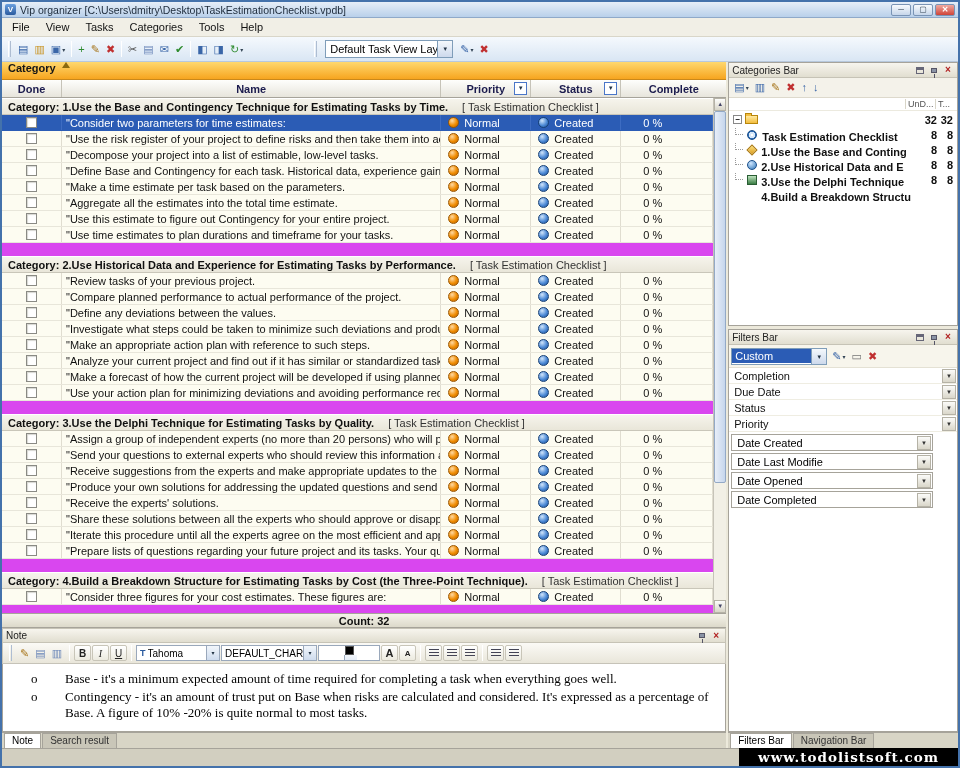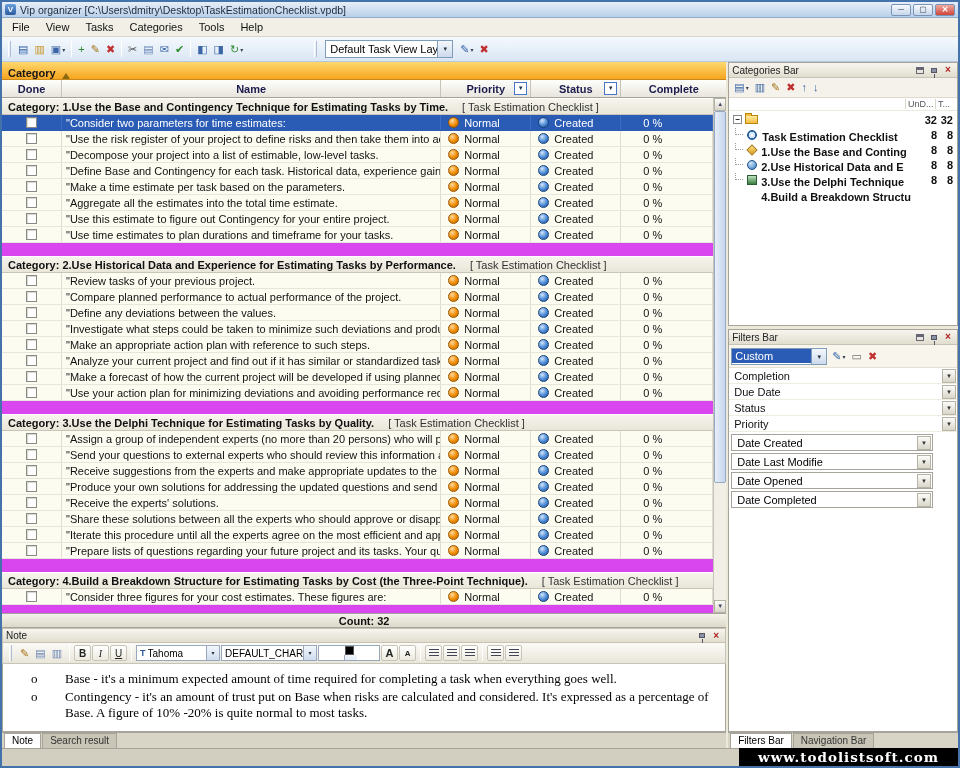--- a/index.html
+++ b/index.html
@@ -23,21 +23,21 @@
   .tsep{width:1px;height:16px;background:#b9c6d8;border-right:1px solid #fff;margin:0 3px;display:inline-block;}
   .tb-space{width:64px;display:inline-block;}
   .combo{height:18px;border:1px solid #7f9db9;background:#fff;display:flex;align-items:center;}
   .layout-combo{width:128px;margin:0 4px;}
   .combo-val{flex:1;font-size:11px;padding:0 4px;white-space:nowrap;overflow:hidden;}
   .combo-arr{width:15px;height:100%;background:linear-gradient(#f4f8fc,#cdd9ec);border-left:1px solid #7f9db9;font-size:7px;text-align:center;line-height:15px;color:#234;}
   
   .content{flex:1;display:flex;min-height:0;background:#ece9db;gap:2px;}
   .left-col{flex:1;min-width:0;display:flex;flex-direction:column;}
   
-  .group-bar{flex:0 0 18px;background:linear-gradient(#ffd86e,#f6a51f);border-bottom:1px solid #c9881a;display:flex;align-items:flex-end;padding:0 6px;font-size:11px;font-weight:bold;color:#161616;}
+  .group-bar{flex:0 0 18px;background:linear-gradient(#ffd86e,#f6a51f);border-bottom:1px solid #c9881a;display:flex;align-items:flex-start;padding:0 6px;font-size:11px;font-weight:bold;color:#161616;}
   .sort-tri{width:0;height:0;border-left:4px solid transparent;border-right:4px solid transparent;border-bottom:6px solid #8a6a10;margin-left:6px;}
   
   .table-wrap{flex:1;display:flex;flex-direction:column;min-height:0;}
   .col-headers{flex:0 0 18px;display:flex;background:linear-gradient(#fefefc,#e7e5dc);border-bottom:1px solid #a6a39a;font-size:11px;font-weight:bold;color:#1b1b4d;}
   .ch{display:flex;align-items:center;justify-content:center;border-right:1px solid #c6c3b8;position:relative;}
   .ch-done{width:60px;} .ch-name{flex:1;} .ch-pri{width:90px;} .ch-status{width:90px;} .ch-comp{width:105px;border-right:none;}
   .fbtn{position:absolute;right:3px;top:2px;width:13px;height:13px;border:1px solid #4a76c8;background:#fff;font-size:6px;line-height:11px;text-align:center;color:#234;}
   .body-wrap{flex:1;display:flex;min-height:0;}
   .rows{flex:1;background:#d946ef;overflow:hidden;min-width:0;}
   .ghead{height:17px;display:flex;align-items:center;background:linear-gradient(#f6f4ec,#e9e6d9);border-bottom:1px solid #c9c6b9;border-top:1px solid #fff;padding:0 6px;font-size:11px;white-space:nowrap;overflow:hidden;}

